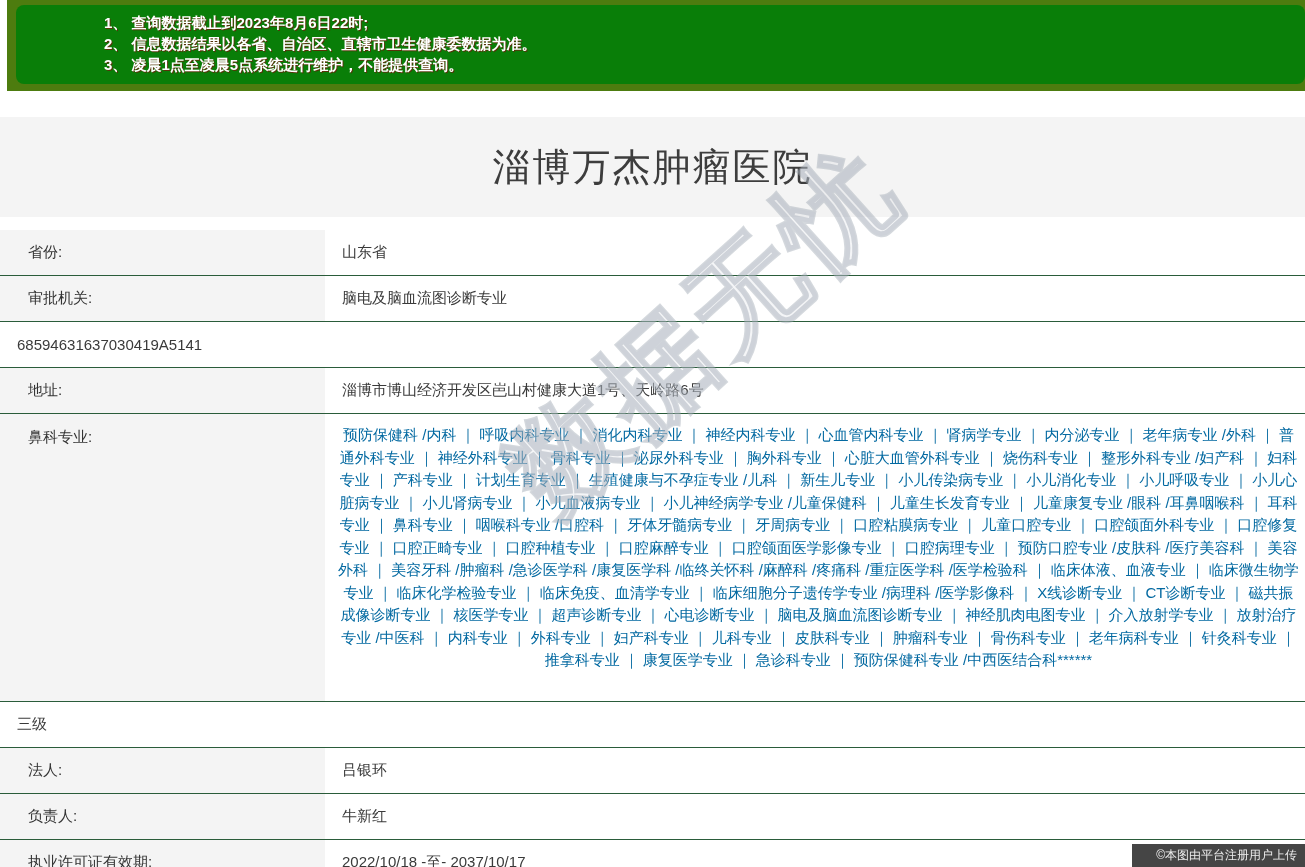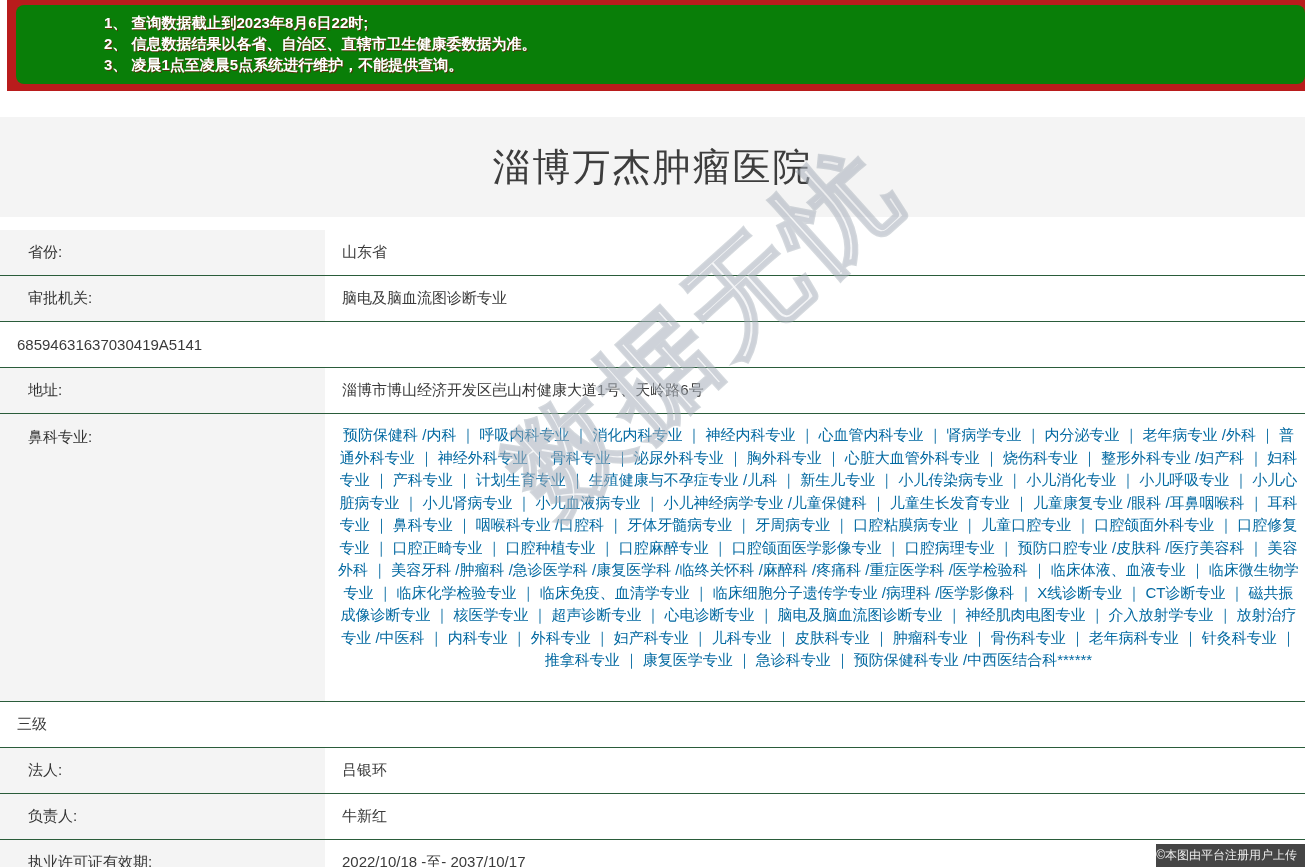--- a/index.html
+++ b/index.html
@@ -3,21 +3,21 @@
 <meta charset="utf-8">
 <style>
   * { margin:0; padding:0; box-sizing:border-box; }
   html,body { width:1305px; height:867px; overflow:hidden; background:#ffffff;
     font-family:"Liberation Sans","DejaVu Sans",sans-serif; }
   .page { position:relative; width:1305px; height:867px; }
 
   
   .notice-banner {
     margin-left:7px;
-    background:#b91c1c;
+    background:#4d7c0f;
     padding:5px 0 7px 9px;
   }
   .notice-inner {
     background:#097e08;
     border-radius:8px;
     padding:7px 20px 9px 88px;
   }
   .notice-item {
     color:#ffffff;
     font-size:15px;
@@ -94,21 +94,21 @@
   }
 
   
   .upload-badge {
     position:absolute;
     right:0; bottom:0;
     background:rgba(22,22,22,0.8);
     color:rgba(255,255,255,0.9);
     font-size:12px;
     line-height:16px;
-    padding:3px 8px 4px 0;
+    padding:3px 8px 4px 24px;
     z-index:6;
   }
 </style>
 </head>
 <body>
 
 <div class="page">
 
   <div class="notice-banner">
     <div class="notice-inner">

